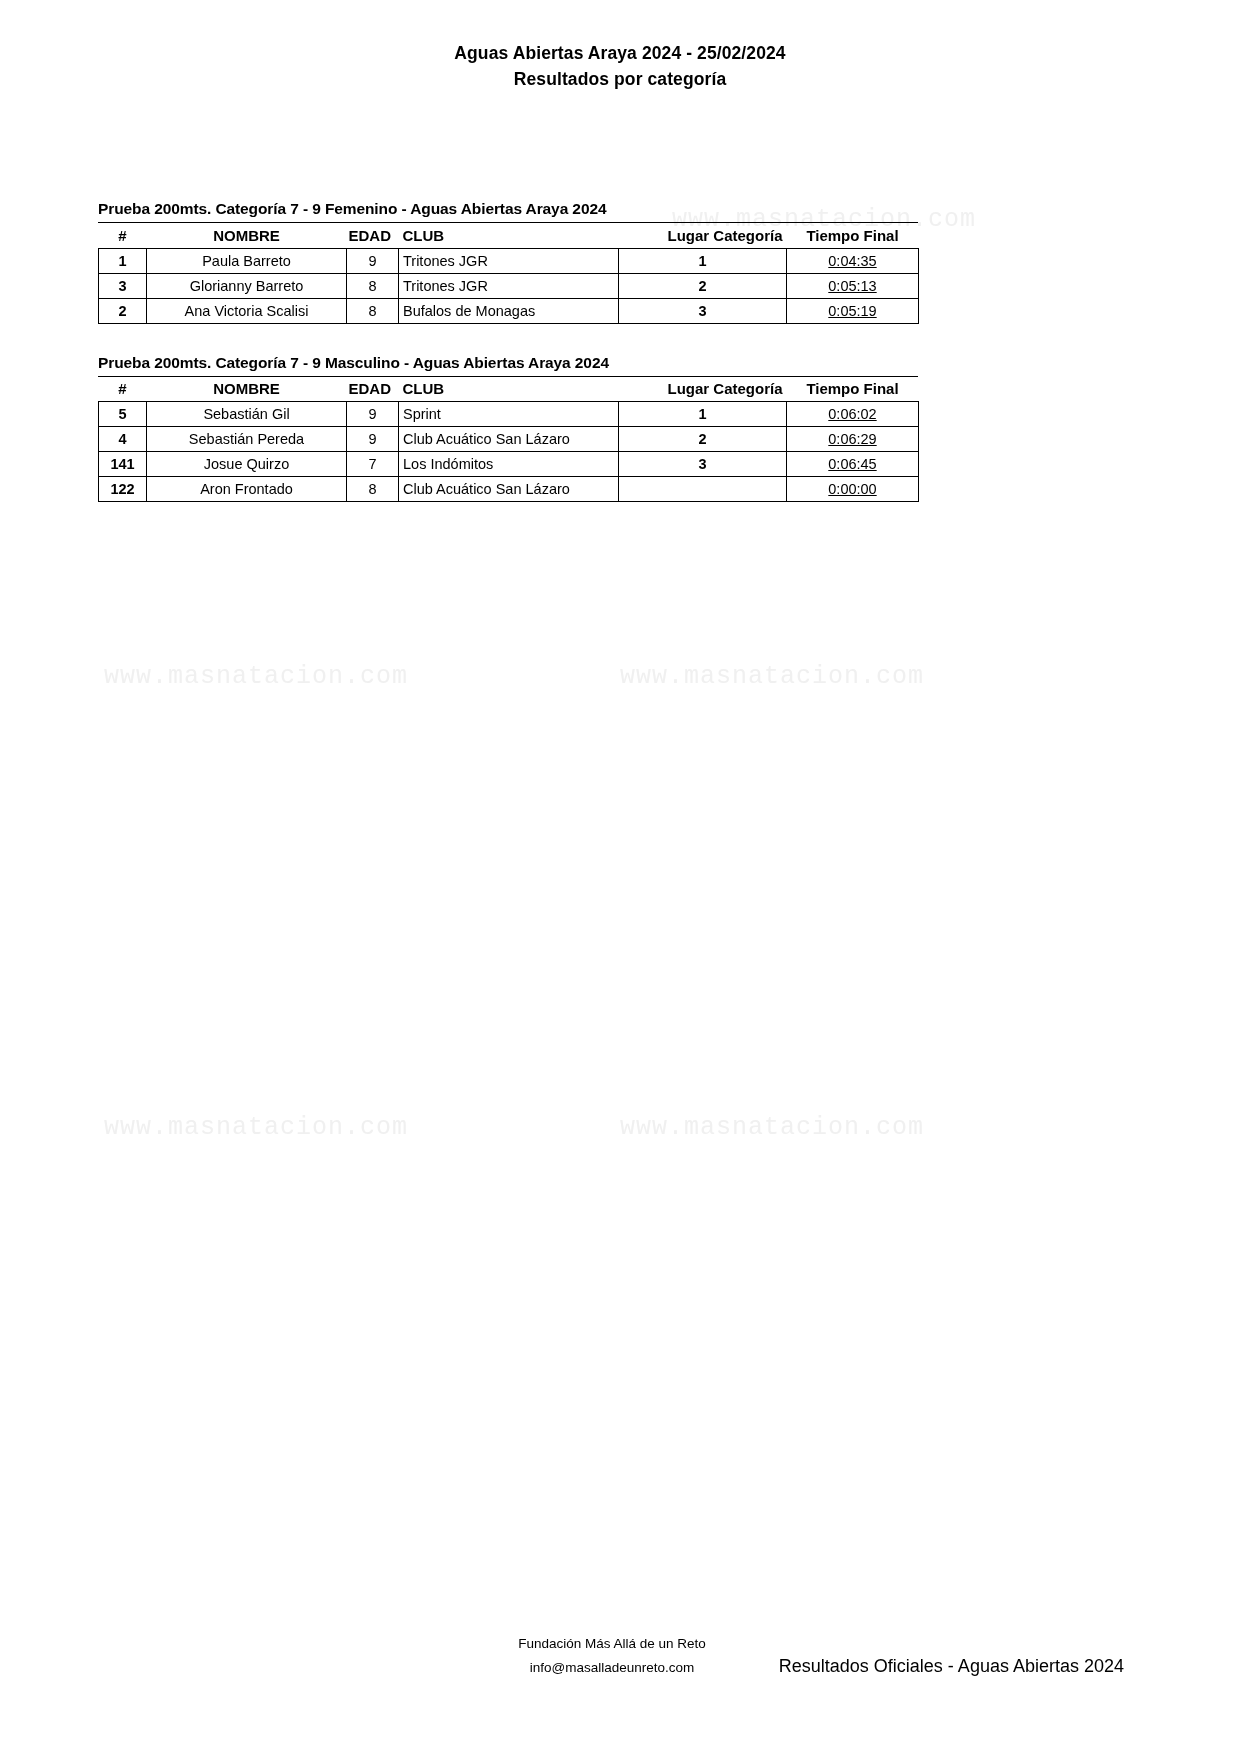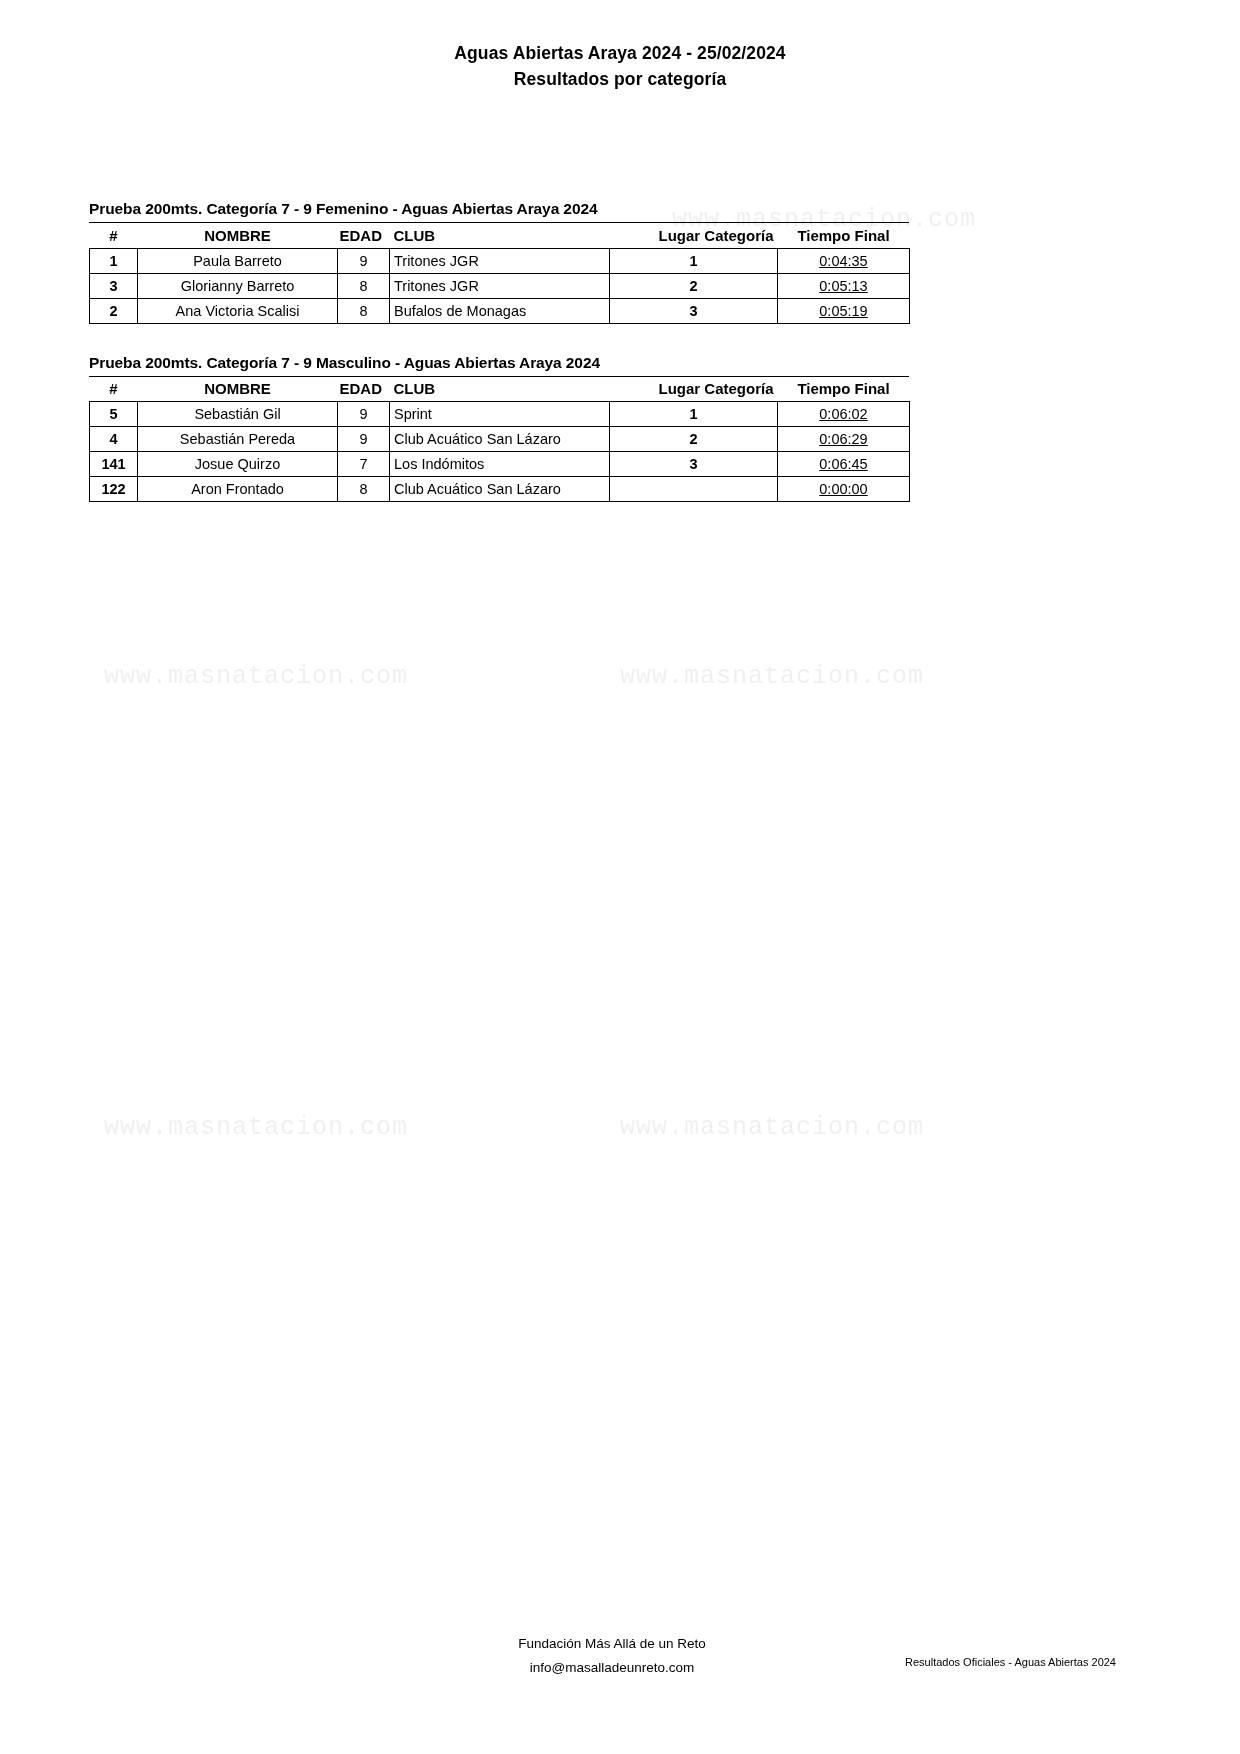--- a/index.html
+++ b/index.html
@@ -30,21 +30,21 @@
   .doc-header .line {
     font-size: 17.5px;
     font-weight: bold;
     line-height: 26px;
     letter-spacing: 0.1px;
   }
 
   
   .content {
     position: absolute;
-    left: 89px;
+    left: 98px;
     top: 200px;
     width: 820px;
   }
 
   .section {
     margin-bottom: 30px;
   }
   .section-title {
     font-size: 15.5px;
     font-weight: bold;
@@ -133,23 +133,23 @@
     position: absolute;
     left: 0;
     right: 16px;
     top: 0;
     text-align: center;
     font-size: 13.5px;
     line-height: 24px;
   }
   .footer-right {
     position: absolute;
-    right: 124px;
+    right: 116px;
     top: 24px;
-    font-size: 11px;
+    font-size: 18px;
   }
 </style>
 </head>
 <body>
 
 <div class="page">
 
   <div class="doc-header">
     <div class="line">Aguas Abiertas Araya 2024 - 25/02/2024</div>
     <div class="line">Resultados por categoría</div>

